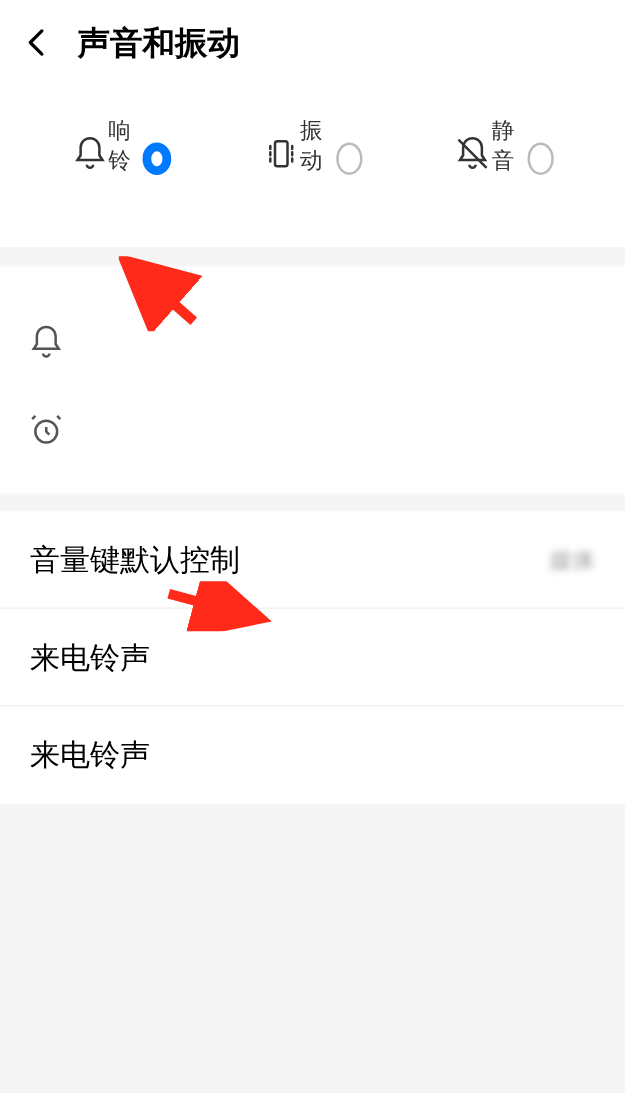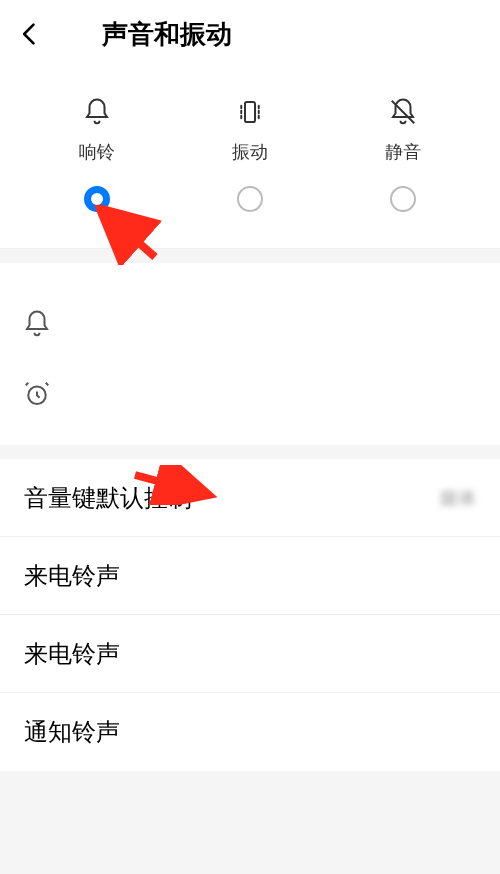--- a/index.html
+++ b/index.html
@@ -10,21 +10,20 @@
       background: #f5f5f5;
       overflow: hidden;
       position: relative;
     }
     .header {
       background: #fff;
       height: 68px;
       display: flex;
       align-items: center;
       padding: 0 16px;
-      gap: 40px;
     }
     .back-arrow {
       width: 28px;
       height: 28px;
       margin-right: 18px;
     }
     .title {
       font-size: 26px;
       font-weight: 600;
       color: #000;
@@ -35,21 +34,21 @@
       border-bottom: 1px solid #eee;
     }
     .mode-row {
       display: flex;
       justify-content: space-around;
       align-items: center;
       padding: 0 20px;
     }
     .mode-item {
       display: flex;
-      flex-direction: column;
+      flex-direction: row;
       align-items: center;
       width: 80px;
     }
     .mode-icon {
       height: 40px;
       display: flex;
       align-items: center;
       justify-content: center;
       margin-bottom: 8px;
     }
@@ -226,24 +225,20 @@
   <div class="list-item">
     <span class="list-label">音量键默认控制</span>
     <span class="list-value">媒体</span>
   </div>
   <div class="list-item">
     <span class="list-label">来电铃声</span>
     <span class="list-value"></span>
   </div>
   <div class="list-item">
     <span class="list-label">来电铃声</span>
-    <span class="list-value"></span>
-  </div>
-  <div class="list-item">
-    <span class="list-label">通知铃声</span>
     <span class="list-value"></span>
   </div>
 </div>
 
 <svg class="arrow-annotation" style="left:95px;top:205px;" width="70" height="60">
   <defs>
       <marker id="ah1" markerWidth="8" markerHeight="8" refX="6" refY="4" orient="auto">
         <polygon points="0,0 8,4 0,8" fill="#ff2a1a"></polygon>
       </marker>
     </defs>

